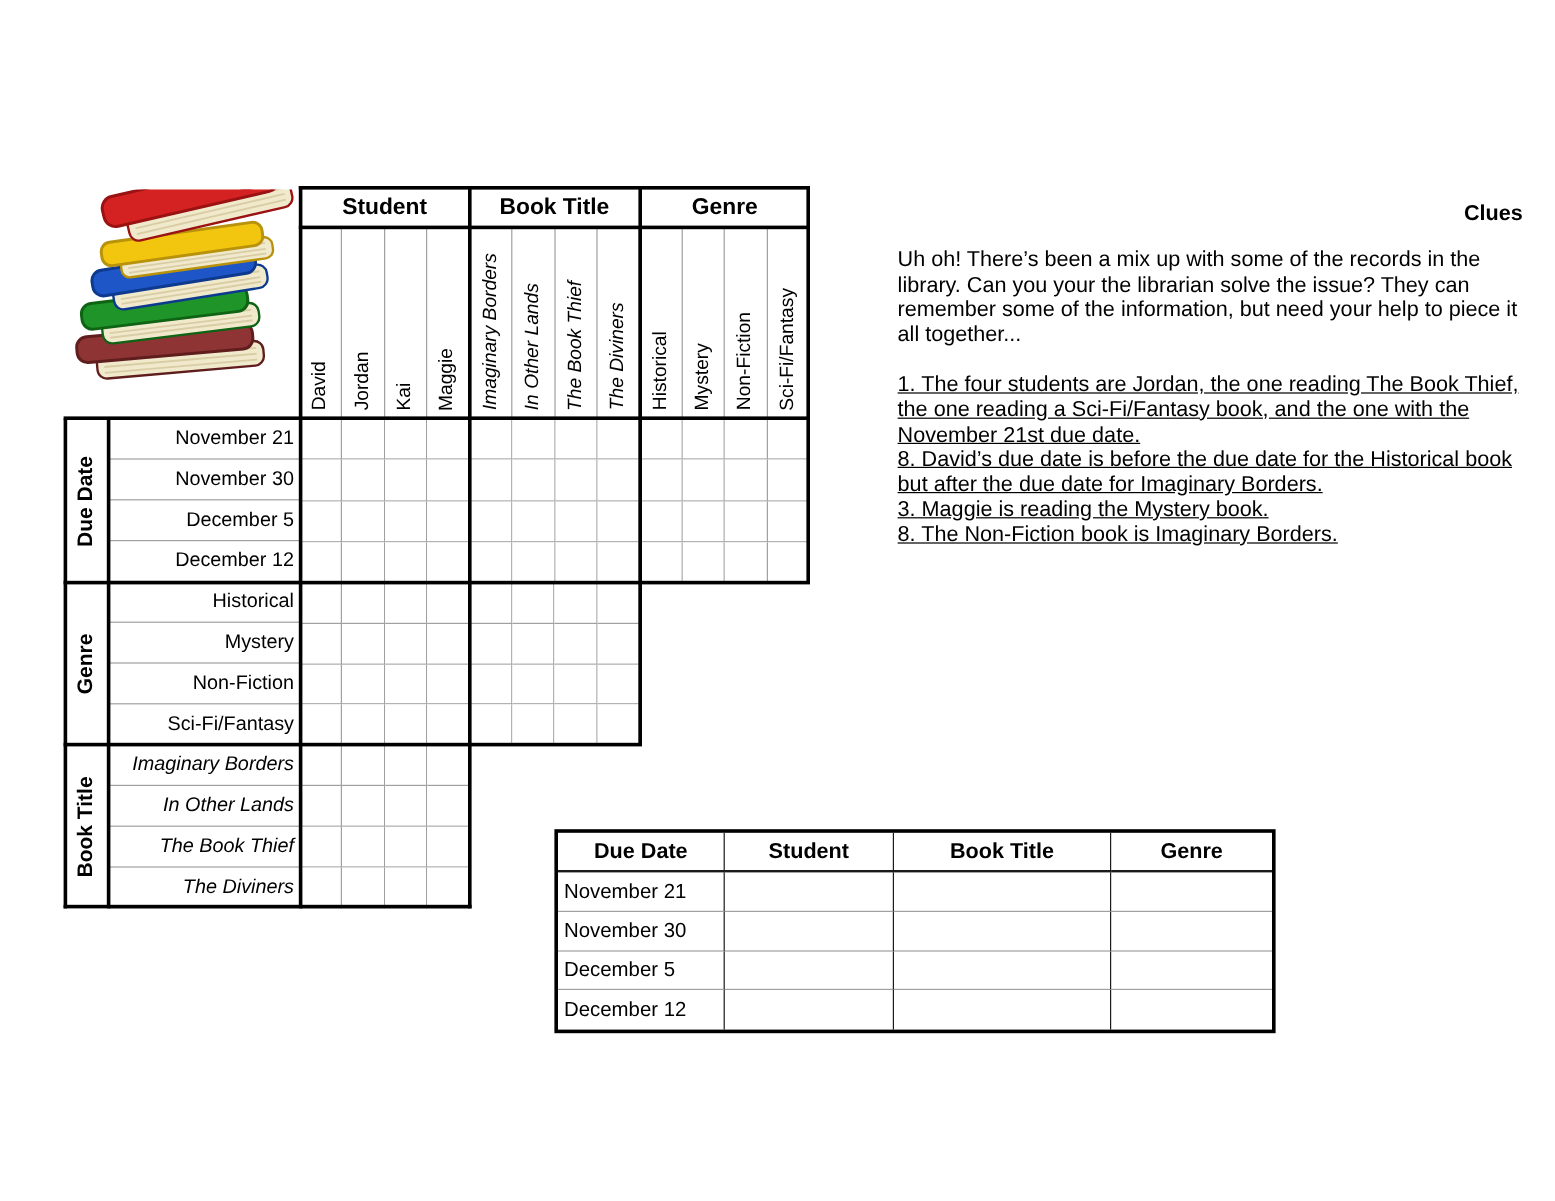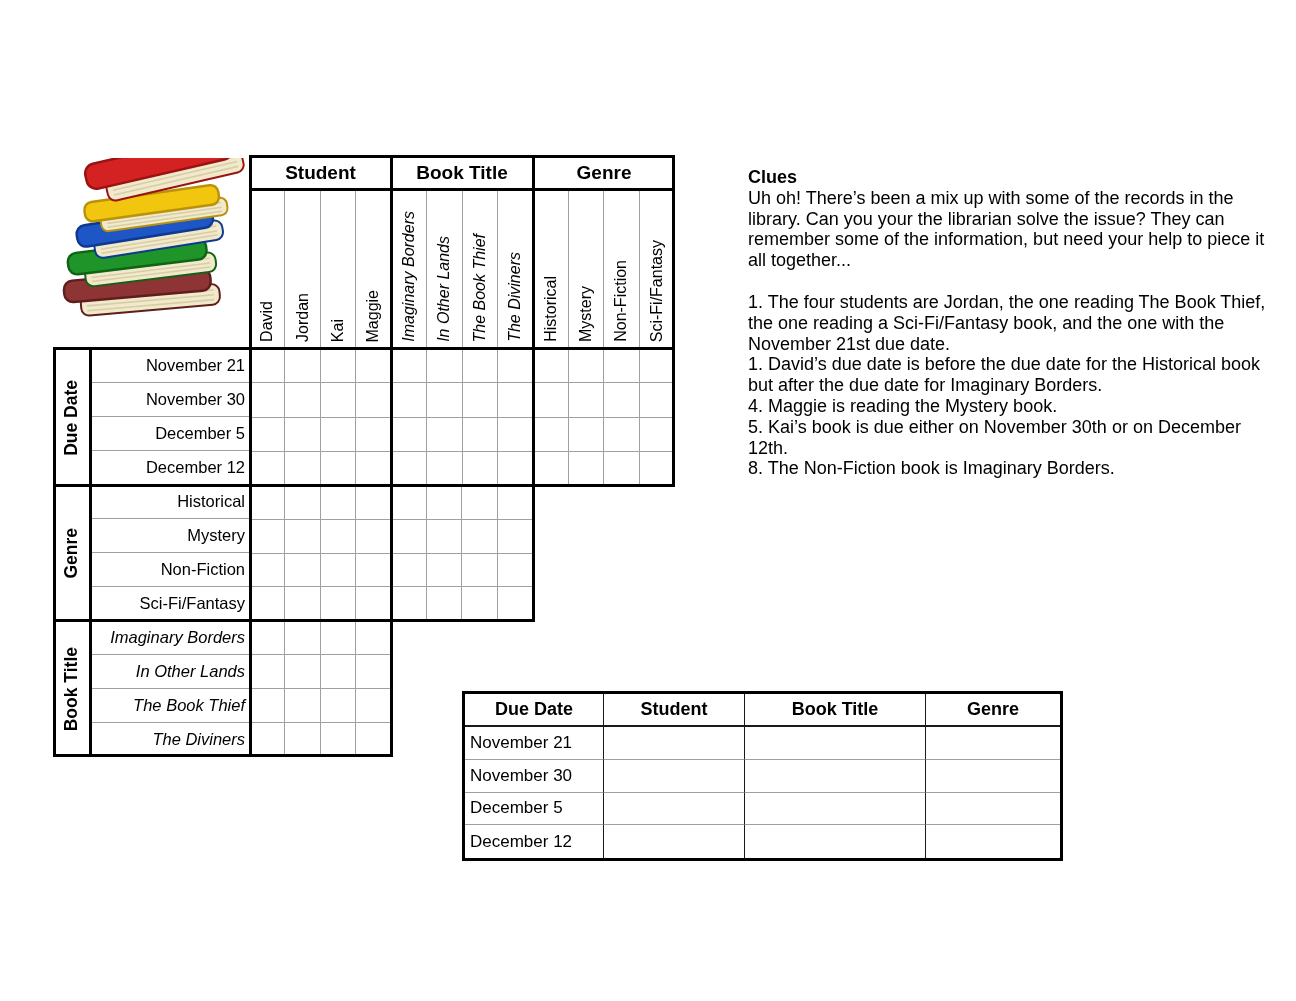--- a/index.html
+++ b/index.html
@@ -72,23 +72,23 @@
             grid-template-columns: repeat(8, 1fr); grid-template-rows: repeat(4, 1fr); }
   .blockC { left: 250px; top: 621px; width: 141px; height: 136px;
             grid-template-columns: repeat(4, 1fr); grid-template-rows: repeat(4, 1fr); }
   .cell { border-right: 1px solid #a0a0a0; border-bottom: 1px solid #a0a0a0; background: #fff; }
 
   
   .clues {
     position: absolute; left: 748px; top: 167px; width: 521px;
     font-size: 18px; line-height: 20.8px; color: #000;
   }
-  .clues-title { font-weight: bold; text-align: left; font-size: 18px; margin: 0 0 0 0; }
+  .clues-title { font-weight: bold; text-align: right; font-size: 18px; margin: 0 0 18px 0; }
   .clues-intro { margin: 0; }
-  .clue-list { margin-top: 21px; }
+  .clue-list { margin-top: 21px; text-decoration: underline; }
   .clue-item { margin: 0; }
 
   
   .ans {
     position: absolute; left: 462px; top: 691px; width: 601px; height: 170px;
     border: 3px solid #000; box-sizing: border-box;
     display: grid;
     grid-template-columns: 139px 141px 181px 1fr;
     grid-template-rows: 33px repeat(4, 1fr);
     background: #fff;
@@ -355,23 +355,22 @@
   <div class="bk" style="left:53px;  top:347px; width:622px; height:3px;"></div>
   <div class="bk" style="left:53px;  top:484px; width:622px; height:3px;"></div>
   <div class="bk" style="left:53px;  top:619px; width:482px; height:3px;"></div>
   <div class="bk" style="left:53px;  top:754px; width:340px; height:3px;"></div>
 
   <section class="clues">
     <h3 class="clues-title">Clues</h3>
     <p class="clues-intro">Uh oh! There’s been a mix up with some of the records in the library. Can you your the librarian solve the issue? They can remember some of the information, but need your help to piece it all together...</p>
     <div class="clue-list">
       <p class="clue-item">1. The four students are Jordan, the one reading The Book Thief, the one reading a Sci-Fi/Fantasy book, and the one with the November 21st due date.</p>
-      <p class="clue-item">1. David’s due date is before the due date for the Historical book but after the due date for Imaginary Borders.</p>
-      <p class="clue-item">4. Maggie is reading the Mystery book.</p>
-      <p class="clue-item">5. Kai’s book is due either on November 30th or on December 12th.</p>
+      <p class="clue-item">8. David’s due date is before the due date for the Historical book but after the due date for Imaginary Borders.</p>
+      <p class="clue-item">3. Maggie is reading the Mystery book.</p>
       <p class="clue-item">8. The Non-Fiction book is Imaginary Borders.</p>
     </div>
   </section>
 
   <div class="ans">
     <div class="ath">Due Date</div>
     <div class="ath">Student</div>
     <div class="ath">Book Title</div>
     <div class="ath last">Genre</div>
 

